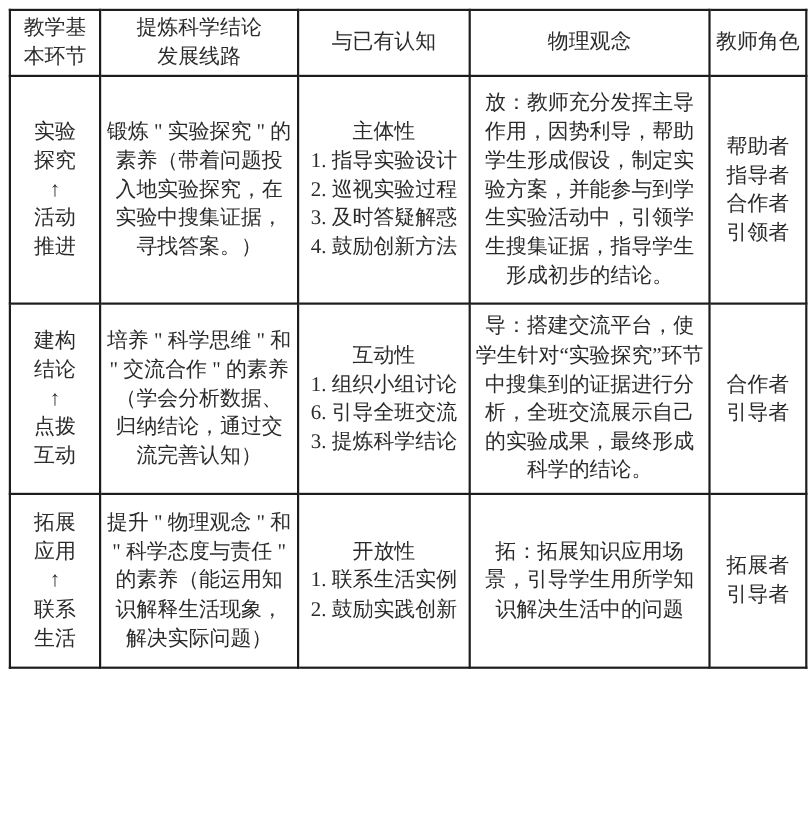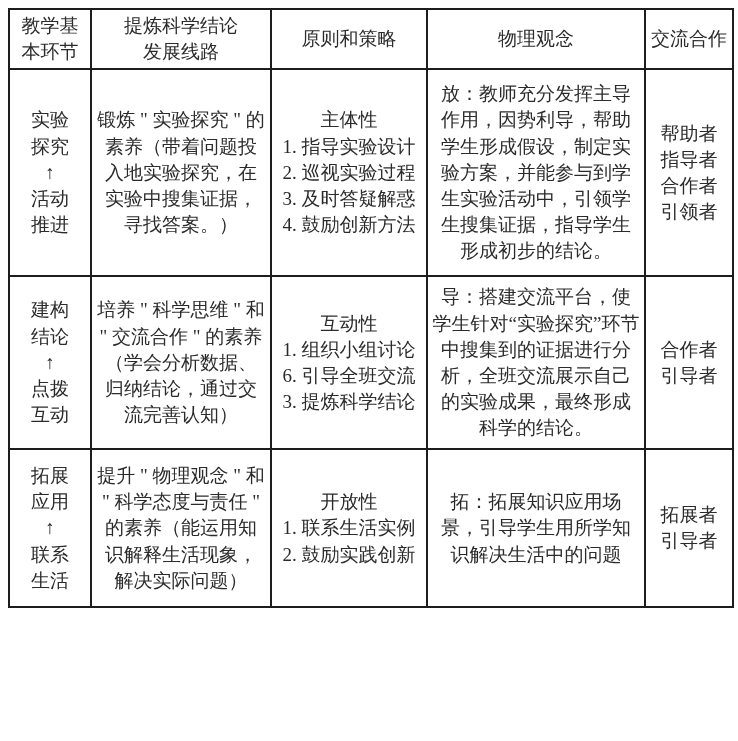--- a/index.html
+++ b/index.html
@@ -61,23 +61,23 @@
       <col class="c-principle">
       <col class="c-action">
       <col class="c-role">
     </colgroup>
     <thead>
       <tr class="header-row">
         <th>教学基
 本环节</th>
         <th>提炼科学结论
 发展线路</th>
-        <th>原则和策略</th>
+        <th>与已有认知</th>
         <th>物理观念</th>
-        <th>交流合作</th>
+        <th>教师角色</th>
       </tr>
     </thead>
     <tbody>
       <tr class="row-2">
         <td>实验
 探究
 ↑
 活动
 推进</td>
         <td>锻炼 " 实验探究 " 的素养（带着问题投入地实验探究，在实验中搜集证据，寻找答案。）</td>

